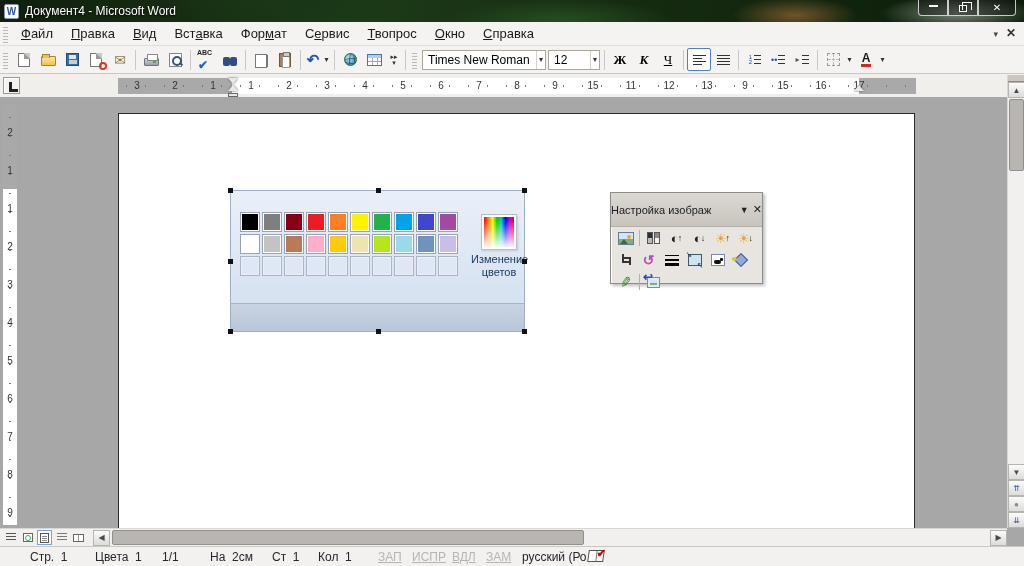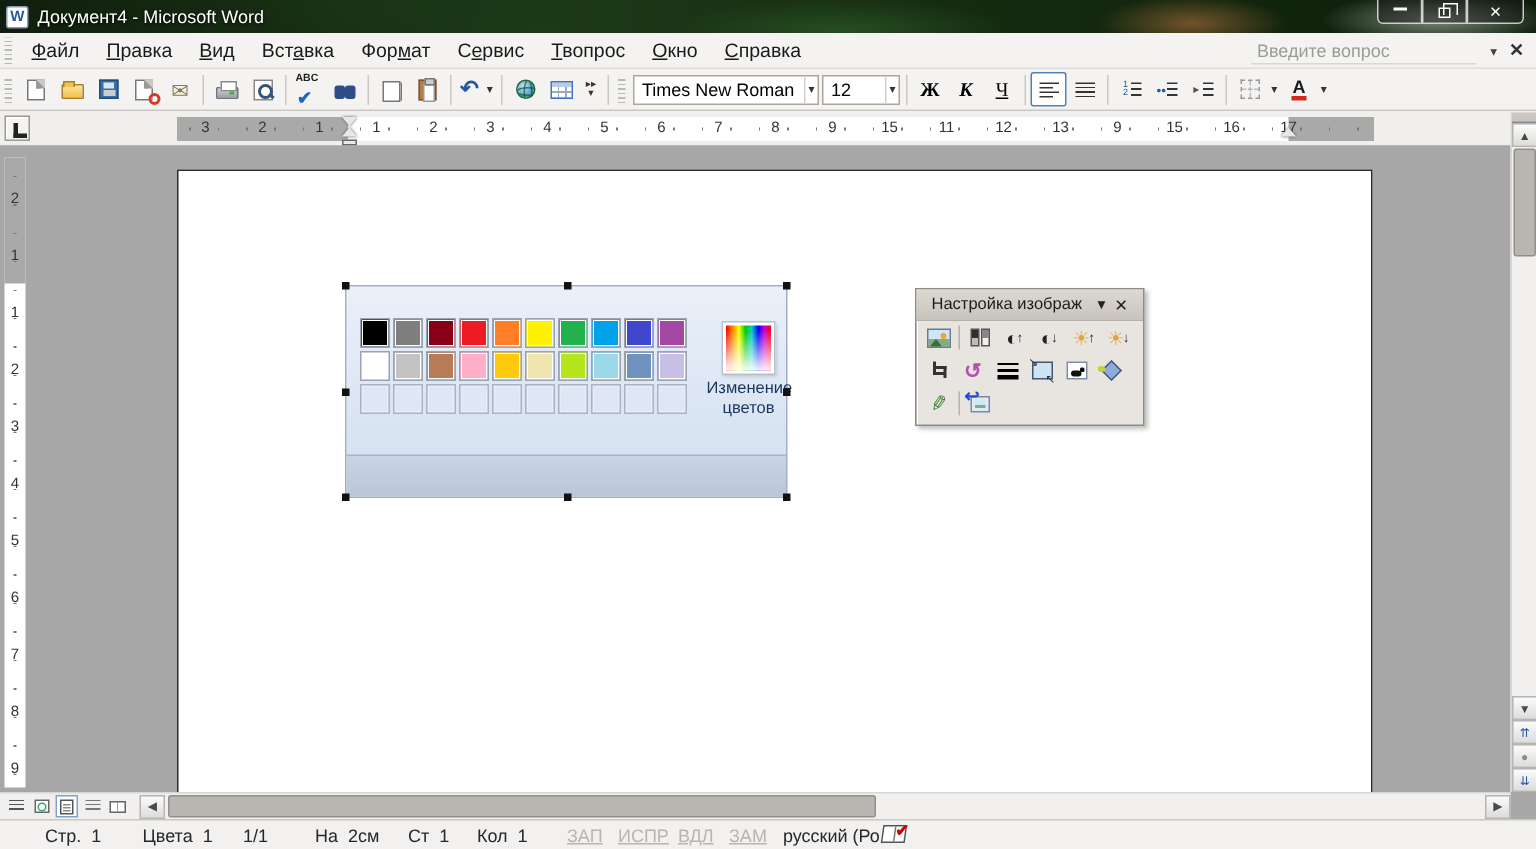--- a/index.html
+++ b/index.html
@@ -150,22 +150,22 @@
     box-shadow:1px 1px 2px rgba(0,0,0,.15); }
   #rainbow div { width:100%; height:100%;
     background:linear-gradient(rgba(255,255,255,0) 10%, rgba(255,255,255,.95)),
       linear-gradient(90deg,#f00,#ff8000,#ff0,#0c0,#0cc,#00f,#c0c,#f00); }
   #edit-colors-label { margin-top:3px; font-size:11px; line-height:1.2; color:#17365d; }
   .handle { position:absolute; width:5px; height:5px; background:#111; }
 
   
   #pic-toolbar { position:absolute; left:610px; top:95px; width:153px; height:92px; background:#e8e5e1;
     border:1px solid #8e8c88; box-shadow:1px 1px 0 #fff inset, 2px 2px 3px rgba(0,0,0,.25); }
-  #pt-title { height:21px; background:linear-gradient(#dcd8d2,#c8c4bd); display:flex; align-items:center;
-    font-size:11px; color:#1c1c1c; padding:0 10px; border-bottom:1px solid #b3afa9; }
+  #pt-title { height:34px; background:linear-gradient(#dcd8d2,#c8c4bd); display:flex; align-items:center;
+    font-size:11px; color:#1c1c1c; padding:0 0; border-bottom:1px solid #b3afa9; }
   #pt-title .t { flex:1; white-space:nowrap; overflow:hidden; }
   #pt-title .g { font-size:9px; margin-left:4px; color:#222; }
   .ptrow { display:flex; align-items:center; padding:1px 3px; height:22px; }
   .ptbtn { width:23px; height:20px; display:flex; align-items:center; justify-content:center; position:relative; flex:none; }
   .ptsep { width:1px; height:16px; background:#b5b2ac; margin:0 2px; flex:none; }
   .i-pic { width:16px; height:13px; border:1px solid #6b7a8c;
     background:linear-gradient(180deg,#cfe6f8 55%,#7fae7f 55%); position:relative; }
   .i-pic .sun { position:absolute; right:2px; top:2px; width:4px; height:4px; border-radius:50%; background:#f5a623; }
   .i-pic .mtn { position:absolute; left:1px; bottom:0; width:0; height:0;
     border-left:4px solid transparent; border-right:4px solid transparent; border-bottom:5px solid #3d6b3d; }
@@ -253,21 +253,20 @@
   <div class="grip"></div>
   <span class="menu-item"><span></span><u>Ф</u><span>айл</span></span>
   <span class="menu-item"><span></span><u>П</u><span>равка</span></span>
   <span class="menu-item"><span></span><u>В</u><span>ид</span></span>
   <span class="menu-item"><span>Вст</span><u>а</u><span>вка</span></span>
   <span class="menu-item"><span>Фор</span><u>м</u><span>ат</span></span>
   <span class="menu-item"><span>С</span><u>е</u><span>рвис</span></span>
   <span class="menu-item"><span></span><u>Т</u><span>вопрос</span></span>
   <span class="menu-item"><span></span><u>О</u><span>кно</span></span>
   <span class="menu-item"><span></span><u>С</u><span>правка</span></span>
-  <div id="question-box">Введите вопрос</div>
   <span id="question-dd">▾</span>
   <span id="menubar-close">✕</span>
 </div>
 
 <div id="toolbar">
   <div class="grip"></div>
   <div class="tbtn">
       <span class="i-page"></span>
     </div>
   <div class="tbtn">

